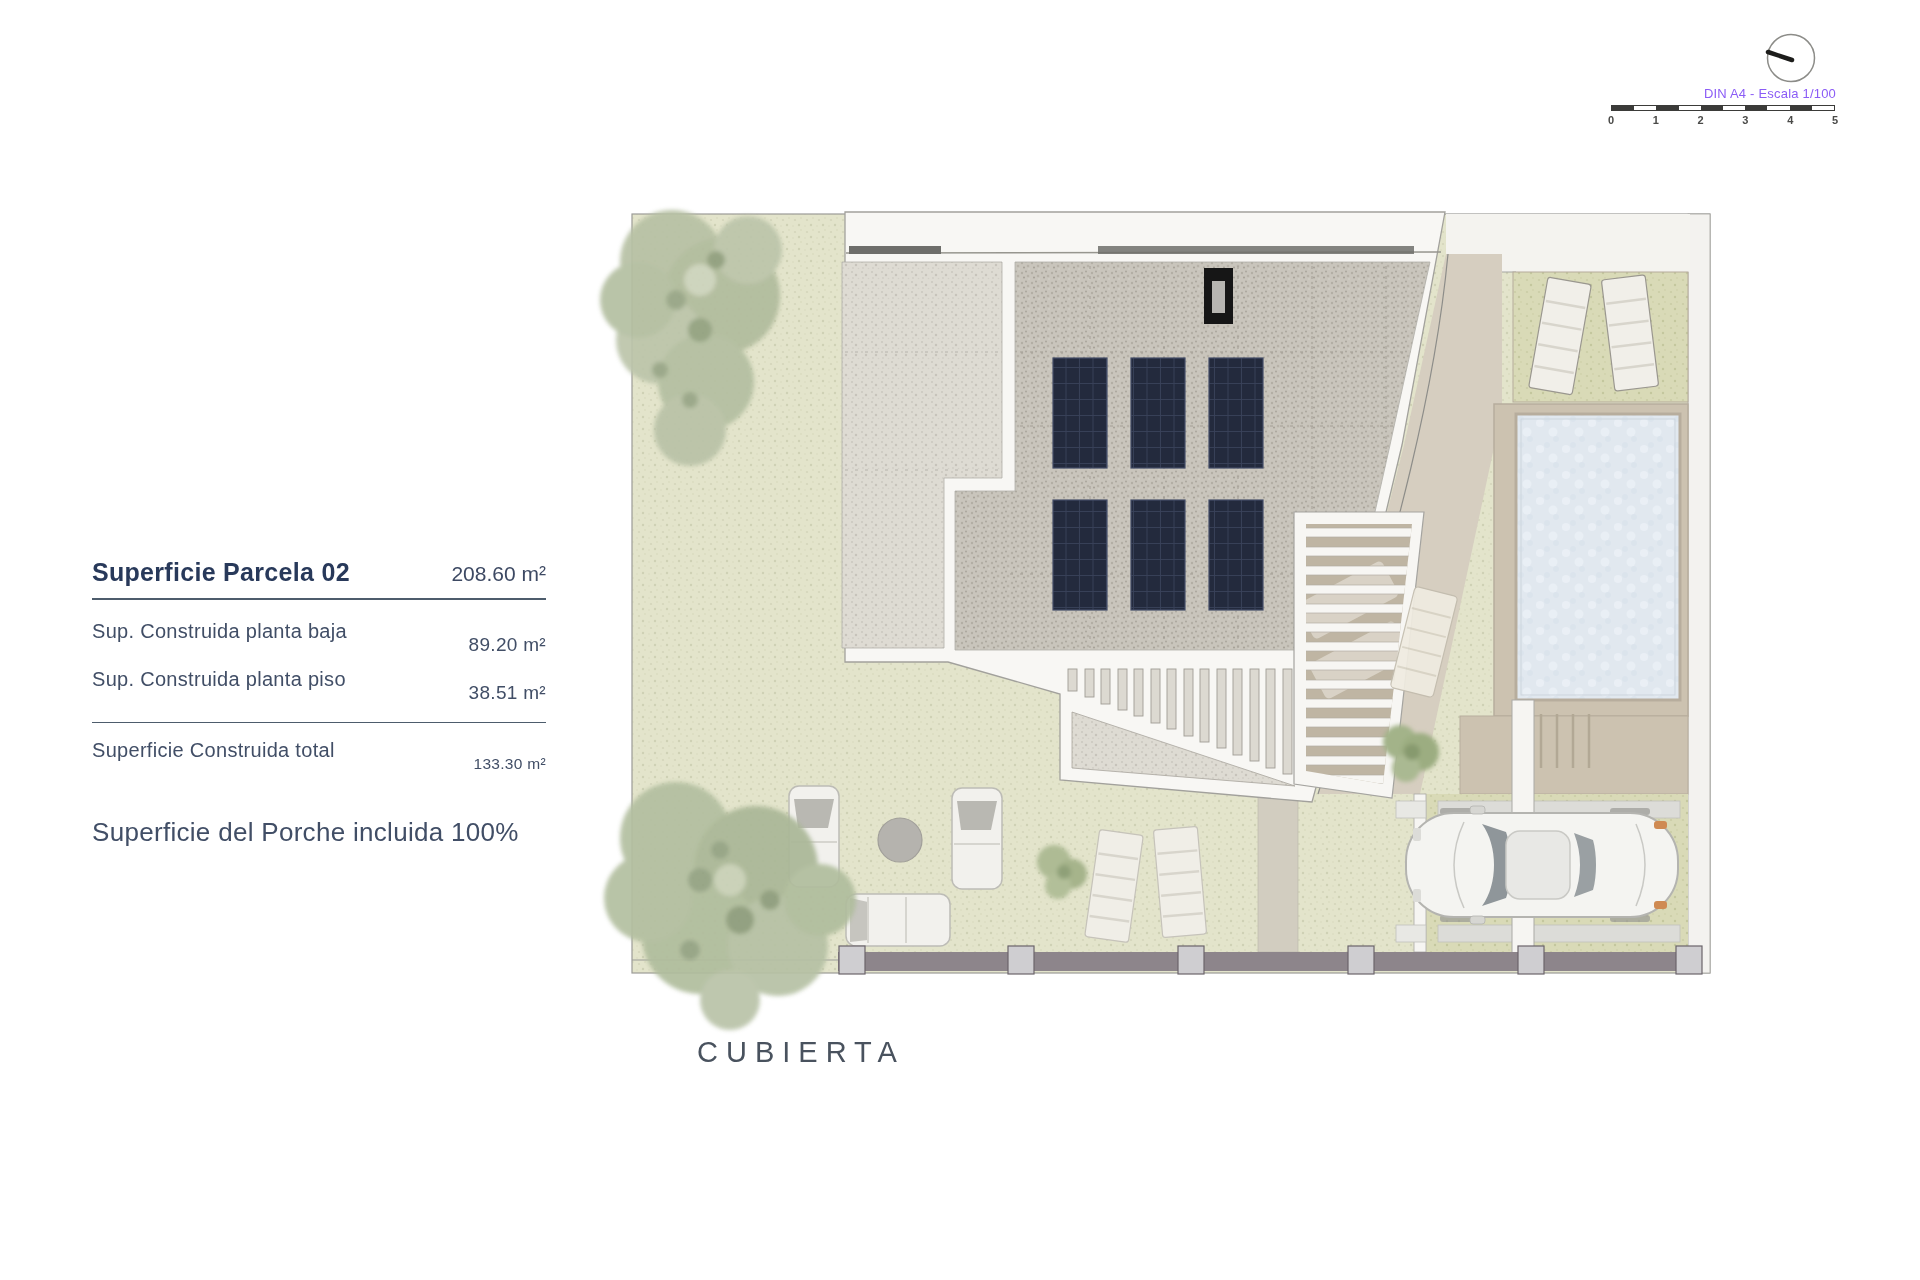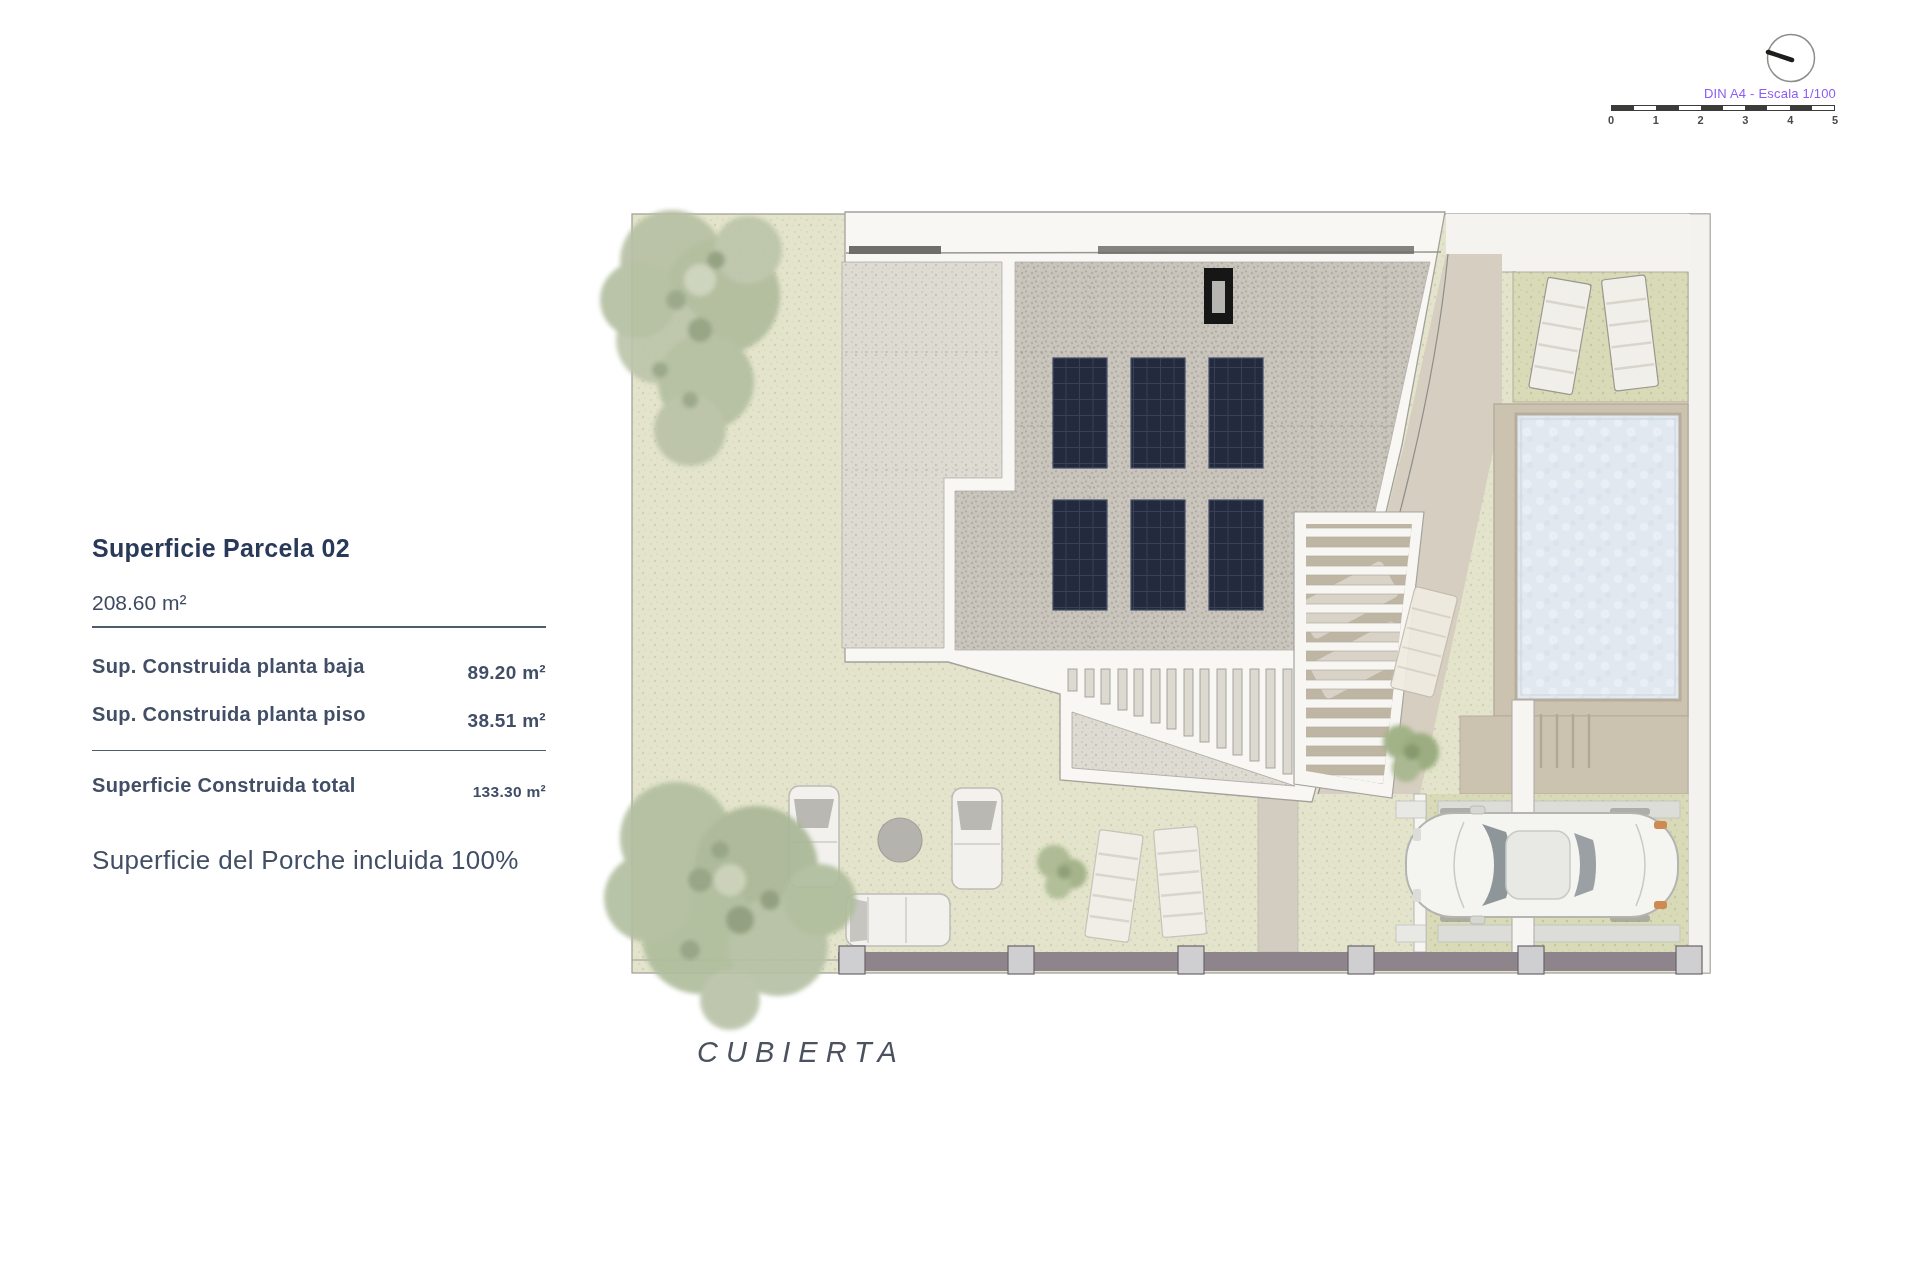--- a/index.html
+++ b/index.html
@@ -8,35 +8,35 @@
     background:#ffffff;
     font-family:"Liberation Sans", sans-serif;
   }
   #plan-svg{position:absolute;left:0;top:0;}
 
   
   .info-panel{
     position:absolute;left:92px;top:534px;width:454px;
     color:#3d4963;
   }
-  .info-title-row{display:flex;justify-content:space-between;align-items:baseline;flex-direction:column;}
+  .info-title-row{display:flex;justify-content:space-between;align-items:baseline;}
   .info-title{font-size:25px;font-weight:bold;color:#28395a;letter-spacing:.3px;}
   .info-title-value{font-size:21px;color:#3d4963;margin-top:28px;}
   .rule-heavy{border:none;border-top:2.5px solid #4d5c6c;margin:11px 0 14px 0;}
   .rule-light{border:none;border-top:1.5px solid #4d5c6c;margin:12px 0 10px 0;}
-  .info-row{display:flex;justify-content:space-between;align-items:center;
-    font-size:20px;line-height:35px;letter-spacing:.3px;color:#414e66;font-weight:bold;}
+  .info-row{display:flex;justify-content:space-between;align-items:flex-start;
+    font-size:20px;line-height:35px;letter-spacing:.3px;color:#414e66;}
   .info-row .val{font-size:19px;margin-top:13px;}
   .total-row .val{font-size:15.5px;}
   .info-note{font-size:26px;margin-top:36px;letter-spacing:.3px;color:#414e66;}
 
   
   .plan-caption{
     position:absolute;left:697px;top:1036px;
-    font-size:29px;letter-spacing:8px;color:#49525e;font-style:italic;
+    font-size:29px;letter-spacing:8px;color:#49525e;
   }
 
   
   .din-label{
     position:absolute;left:1611px;top:86px;width:225px;text-align:right;
     font-size:13px;font-weight:400;color:#8b5cf6;letter-spacing:.2px;
   }
   .scale-bar{
     position:absolute;left:1611px;top:105px;width:224px;height:6px;
     display:flex;border:1px solid #3b3b39;box-sizing:border-box;

